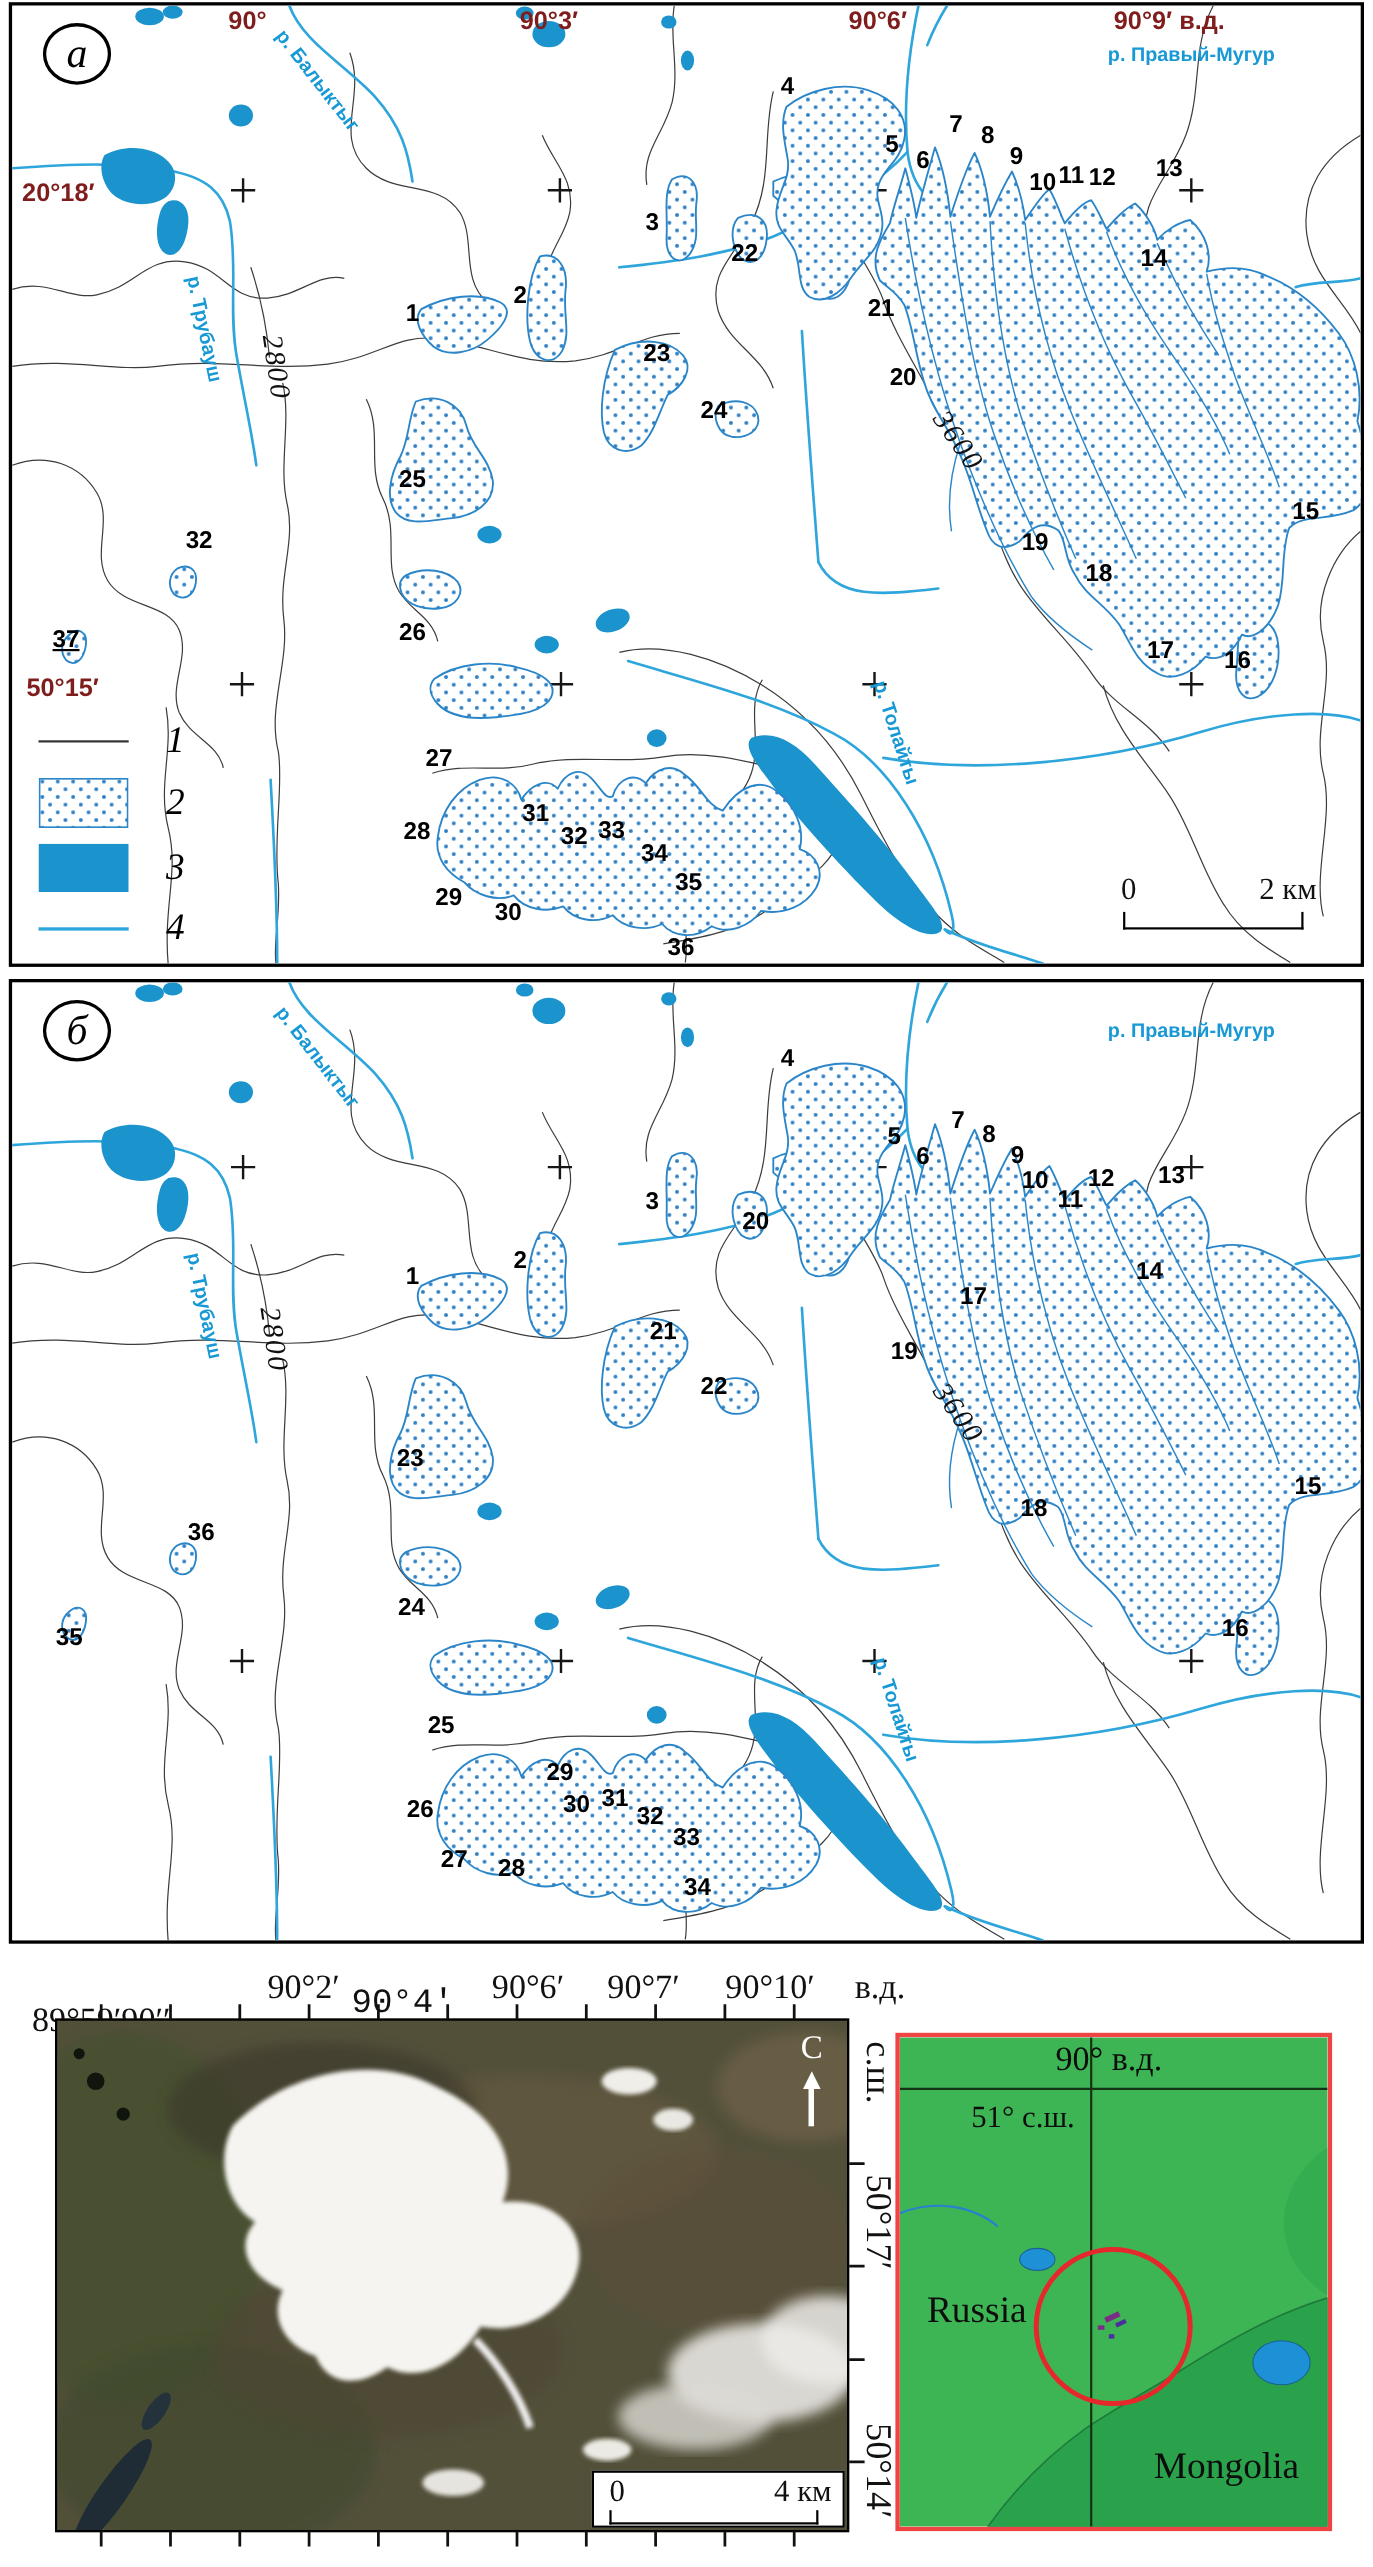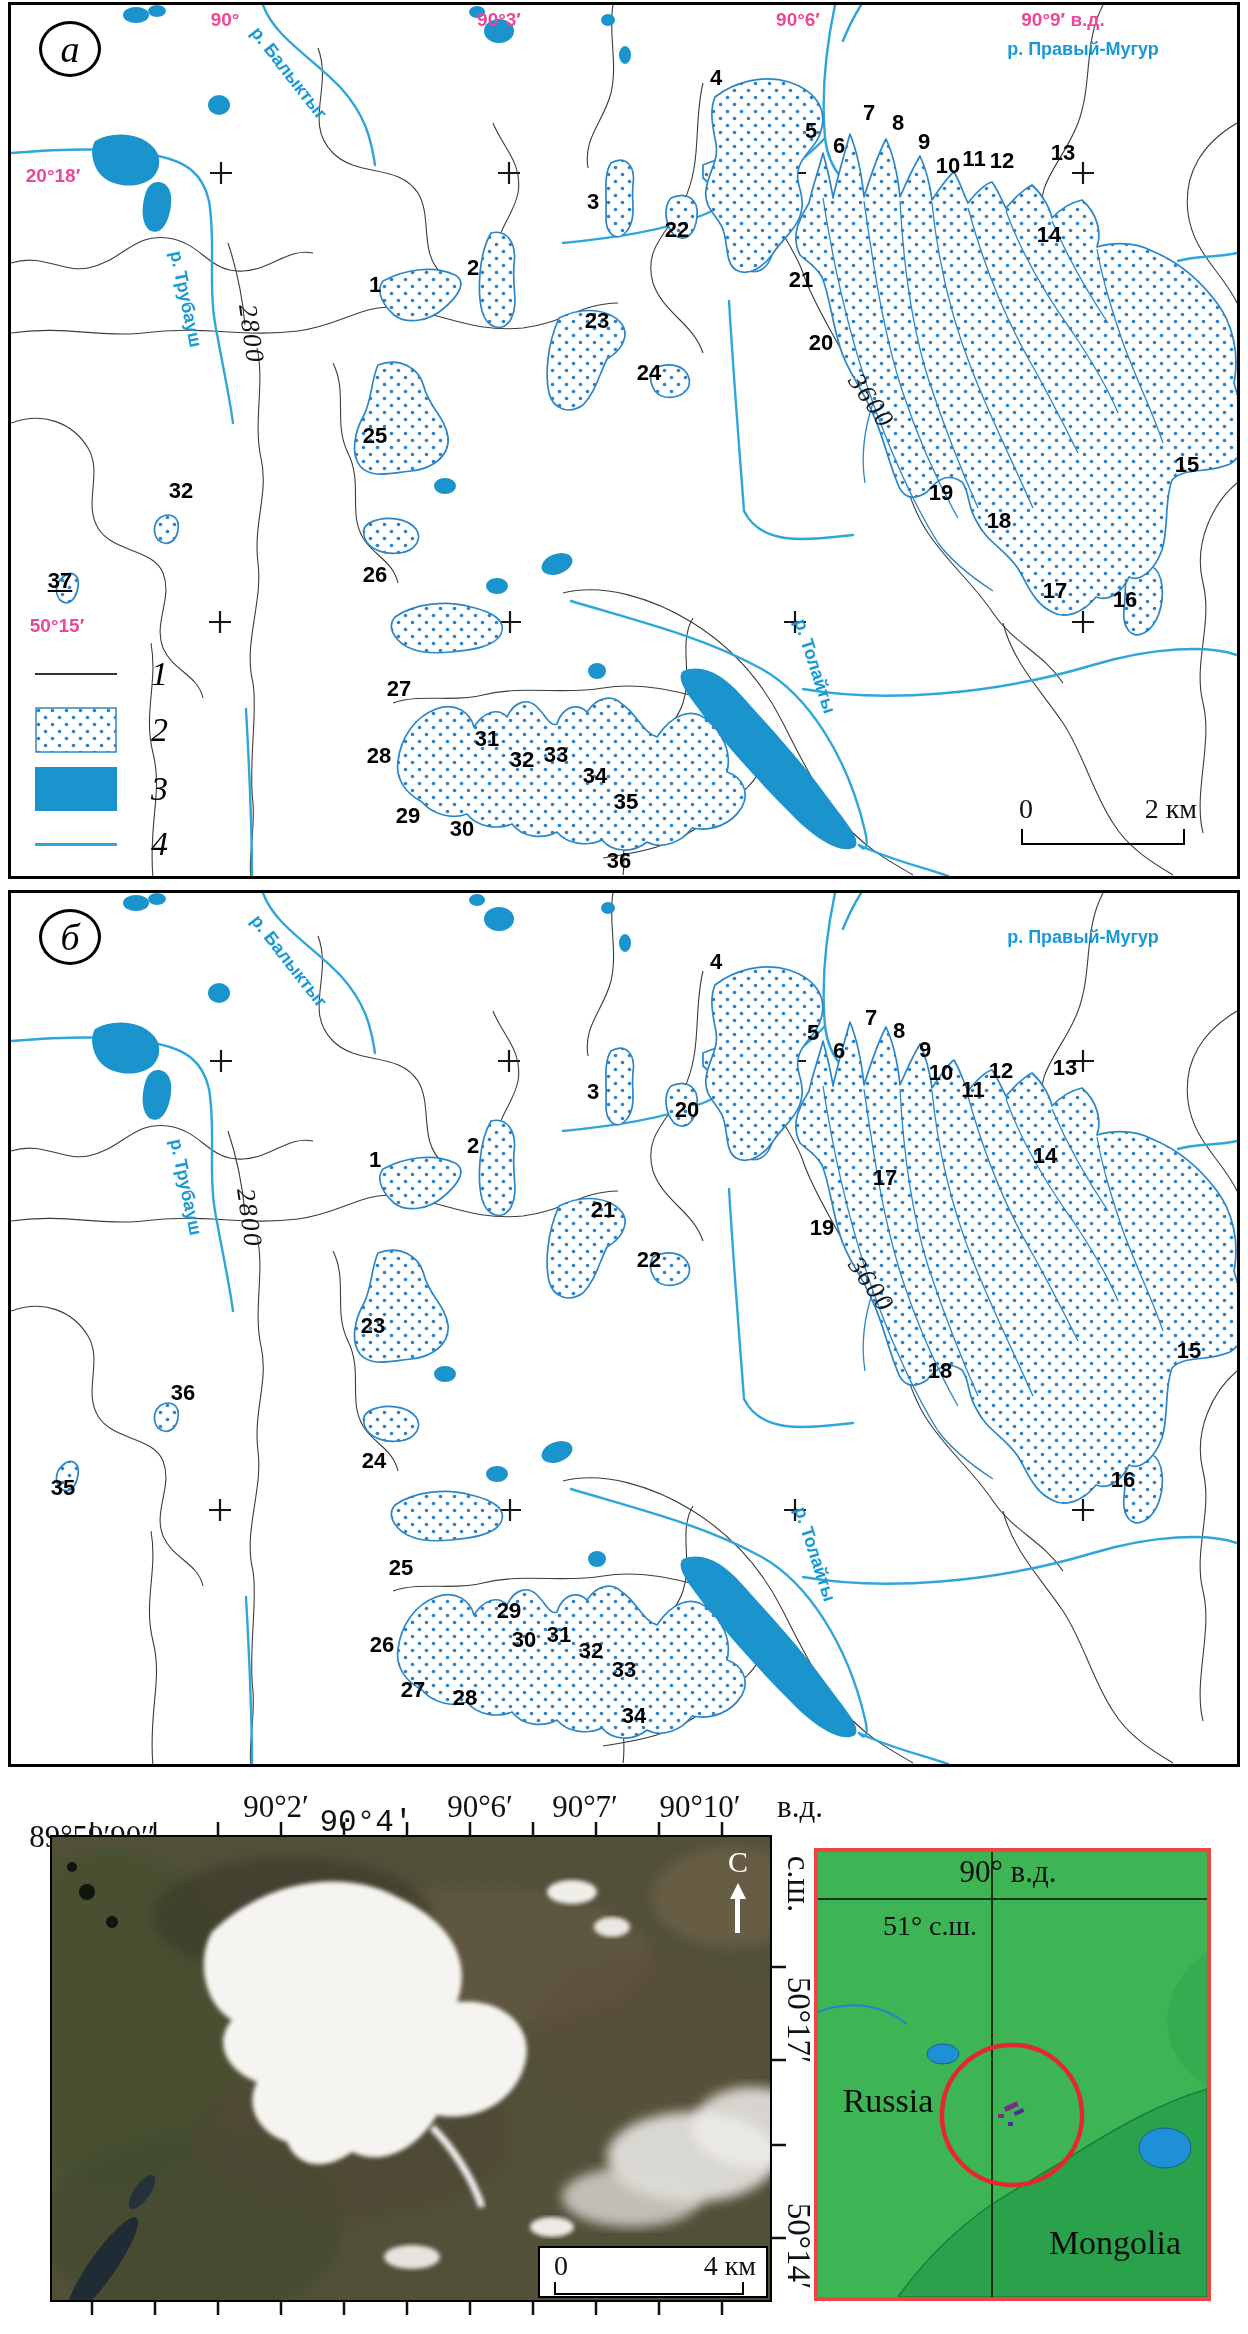--- a/index.html
+++ b/index.html
@@ -5,21 +5,21 @@
   html,body{margin:0;padding:0;background:#fff}
   .page{position:relative;width:1248px;height:2334px;background:#fff;overflow:hidden;
         font-family:"Liberation Sans",sans-serif}
   .panel{position:absolute;left:8px;width:1226px;height:871px;border:3px solid #000;background:#fff;overflow:hidden}
   #panel-a{top:2px}
   #panel-b{top:890px}
   .panel svg.art{position:absolute;left:0;top:0;display:block}
   .layer{position:absolute;left:0;top:0;right:0;bottom:0;pointer-events:none}
   .lbl{position:absolute;transform:translate(-50%,-50%);white-space:nowrap;line-height:1}
   .s-num{font-weight:700;font-size:22px;color:#000}
-  .s-coord{font-weight:700;font-size:19px;color:#ec4899}
+  .s-coord{font-weight:700;font-size:23px;color:#7f1d1d}
   .s-river{font-weight:700;font-size:18px;color:var(--river_label,#1899d5)}
   .s-contour{font-family:"Liberation Serif",serif;font-style:italic;font-size:26px;letter-spacing:2px;color:#111}
   .s-axis{font-family:"Liberation Serif",serif;font-size:31px;color:#111}
   .s-side{font-family:"Liberation Serif",serif;font-size:33px;color:#111}
   .badge{position:absolute;left:28px;top:16px;width:56px;height:50px;border:3.5px solid #000;border-radius:50%;
          display:flex;align-items:center;justify-content:center;
          font-family:"Liberation Serif",serif;font-style:italic;font-size:38px;background:#fff}
   
   .legend{position:absolute;left:24px;top:650px;width:200px}
   .lg-row{display:flex;align-items:center;margin-bottom:14px}

